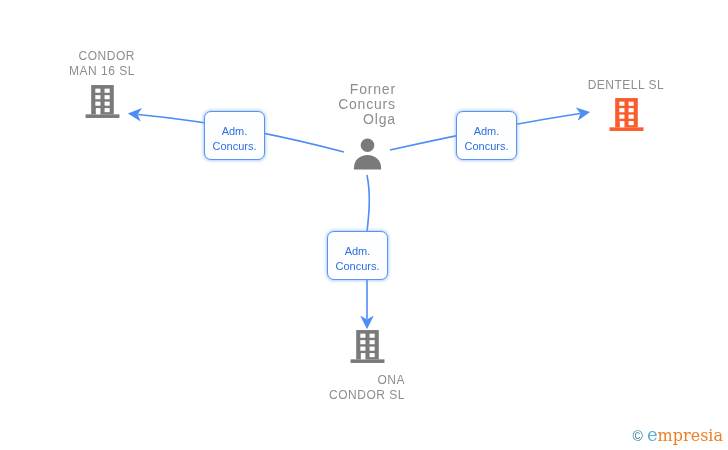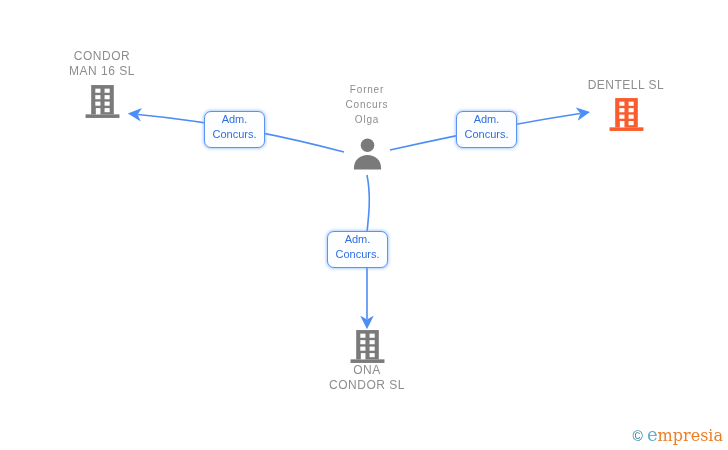--- a/index.html
+++ b/index.html
@@ -14,58 +14,58 @@
   .links {
     position: absolute;
     left: 0; top: 0;
     width: 728px; height: 450px;
   }
   .node {
     position: absolute;
     display: flex;
     flex-direction: column;
     align-items: center;
-    text-align: center;
+    text-align: right;
   }
   .company-label, .person-label {
     color: #8d8d8d;
     font-size: 12px;
     line-height: 15px;
     letter-spacing: 0.5px;
     white-space: nowrap;
   }
   .person-label {
-    font-size: 10px;
+    font-size: 14px;
     letter-spacing: 0.8px;
   }
   .icon-gray  { color: #7a7a7a; }
   .icon-orange{ color: #fb5c2c; }
   .node .icon { display: block; }
   .node-condor  { left: 36px;  top: 49px;  width: 132px; }
   .node-condor  .icon { margin-top: 6px; }
   .node-dentell { left: 560px; top: 78px;  width: 132px; }
   .node-dentell .icon { margin-top: 5px; }
   .node-person  { left: 306px; top: 82px;  width: 122px; }
   .node-person  .icon { margin-top: 10px; }
   .node-ona     { left: 300px; top: 330px; width: 134px; }
-  .node-ona     .label { }
+  .node-ona     .label { margin-top: 10px; }
 
   .edge-label {
     position: absolute;
     width: 59px;
     height: 35px;
     border: 1.5px solid #5b93f2;
     border-radius: 7px;
     background: #fdfeff;
     box-shadow: 0 0 3px 1px rgba(110, 165, 250, 0.55);
     color: #2f6fe0;
     font-size: 11px;
     line-height: 15px;
     text-align: center;
-    padding-top: 0;
+    padding-top: 12px;
     box-sizing: content-box;
   }
   .edge-label-left   { left: 204px; top: 111px; }
   .edge-label-right  { left: 456px; top: 111px; }
   .edge-label-bottom { left: 327px; top: 231px; }
 
   .watermark {
     position: absolute;
     right: 5px;
     bottom: 5px;

